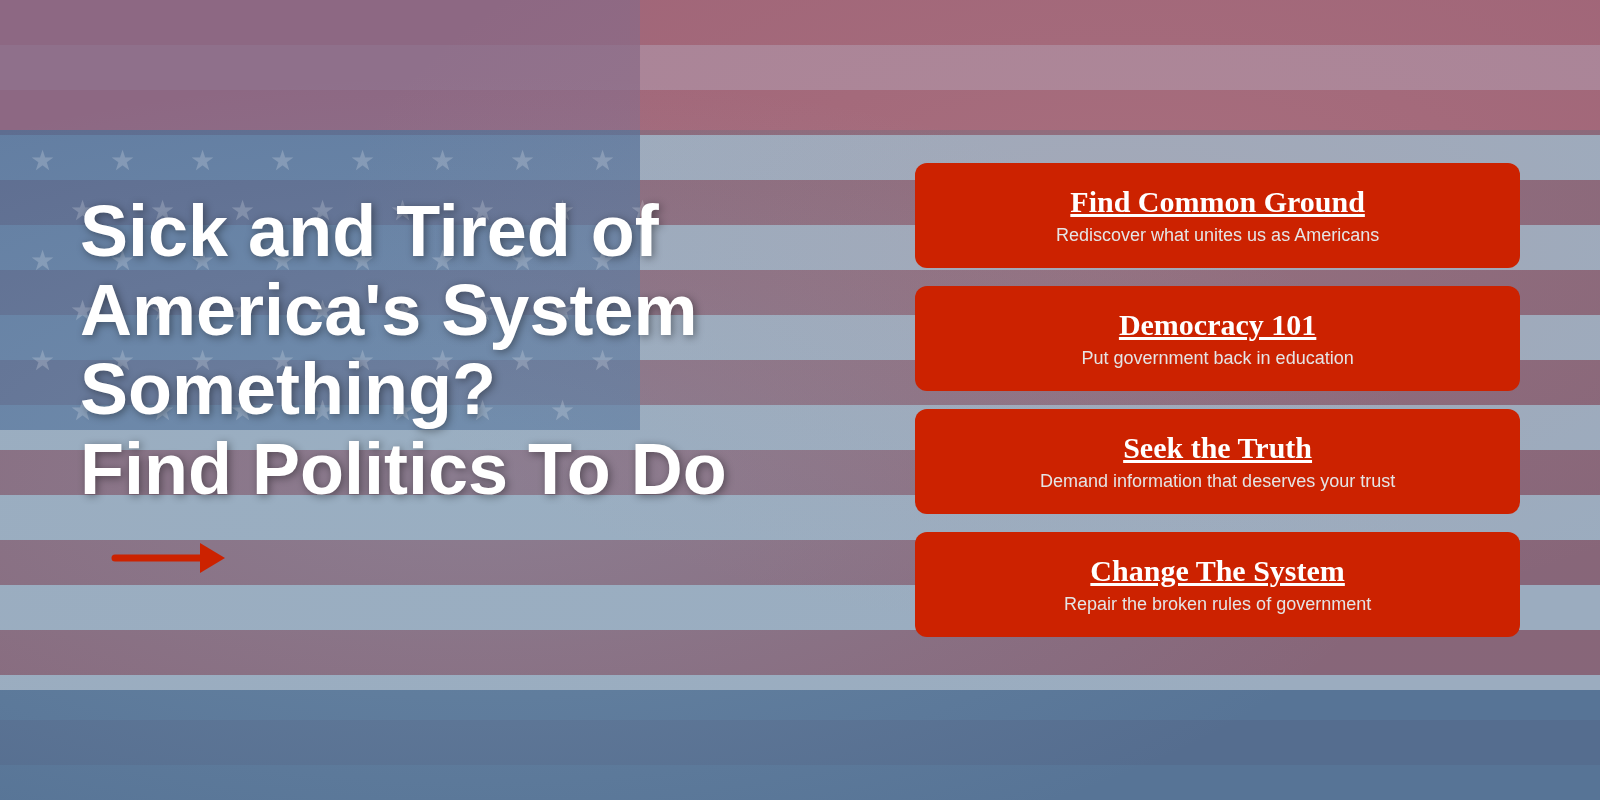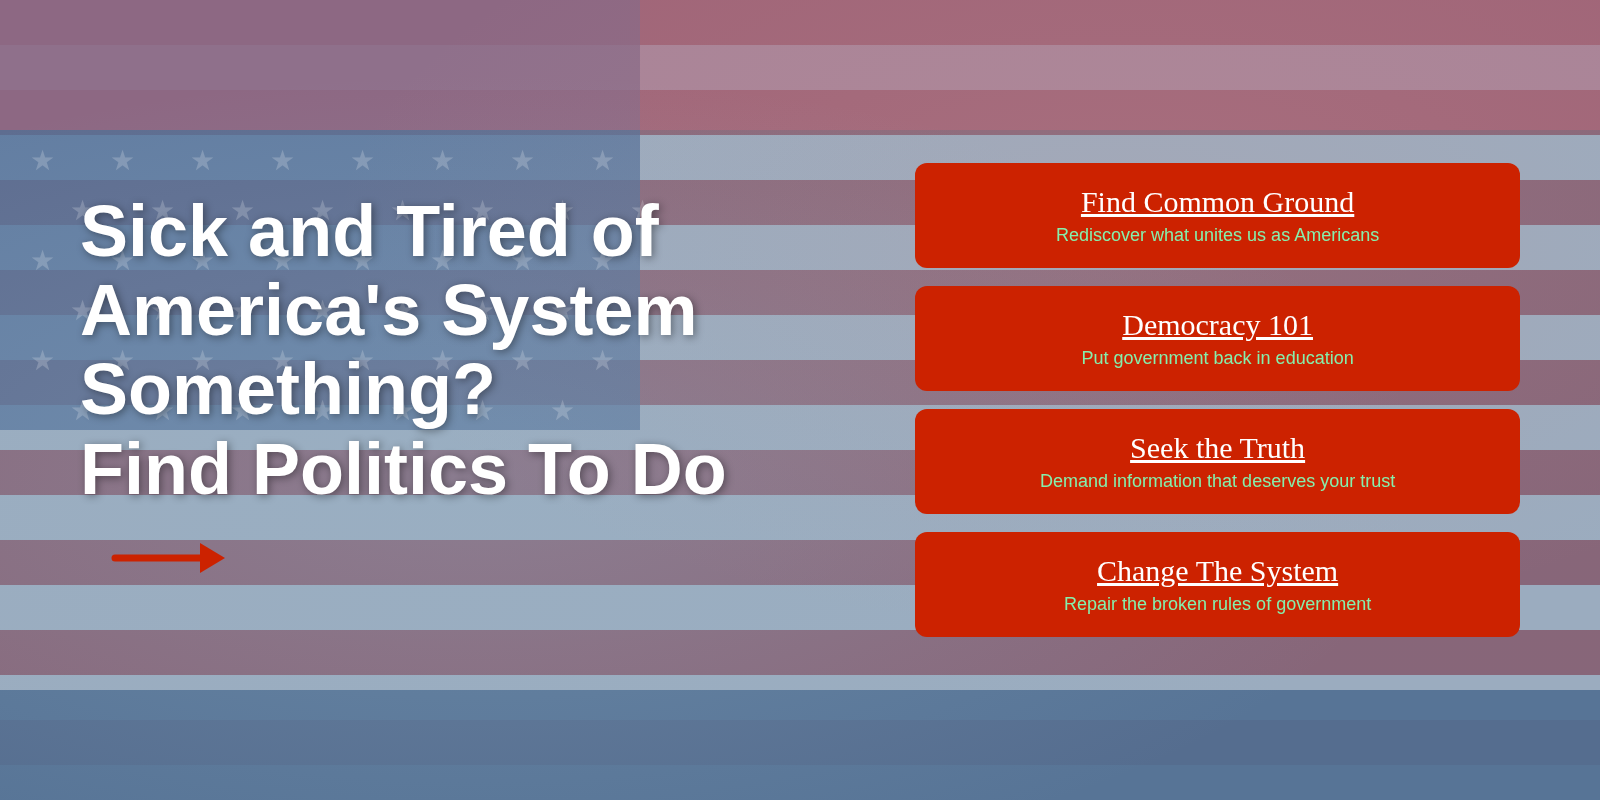--- a/index.html
+++ b/index.html
@@ -145,28 +145,28 @@
       border-radius: 12px;
       padding: 22px 35px;
       text-align: center;
       cursor: pointer;
       transition: background 0.2s;
     }
 
     .card-title {
       color: #ffffff;
       font-size: 30px;
-      font-weight: 400;
+      font-weight: 700;
       text-decoration: underline;
       font-family: 'Georgia', serif;
       margin-bottom: 6px;
     }
 
     .card-subtitle {
-      color: #86efac;
+      color: #e5e5e5;
       font-size: 18px;
       font-weight: 400;
       font-family: 'Arial', sans-serif;
     }
   </style>
 </head>
 <body>
 
 <div class="hero">
 

